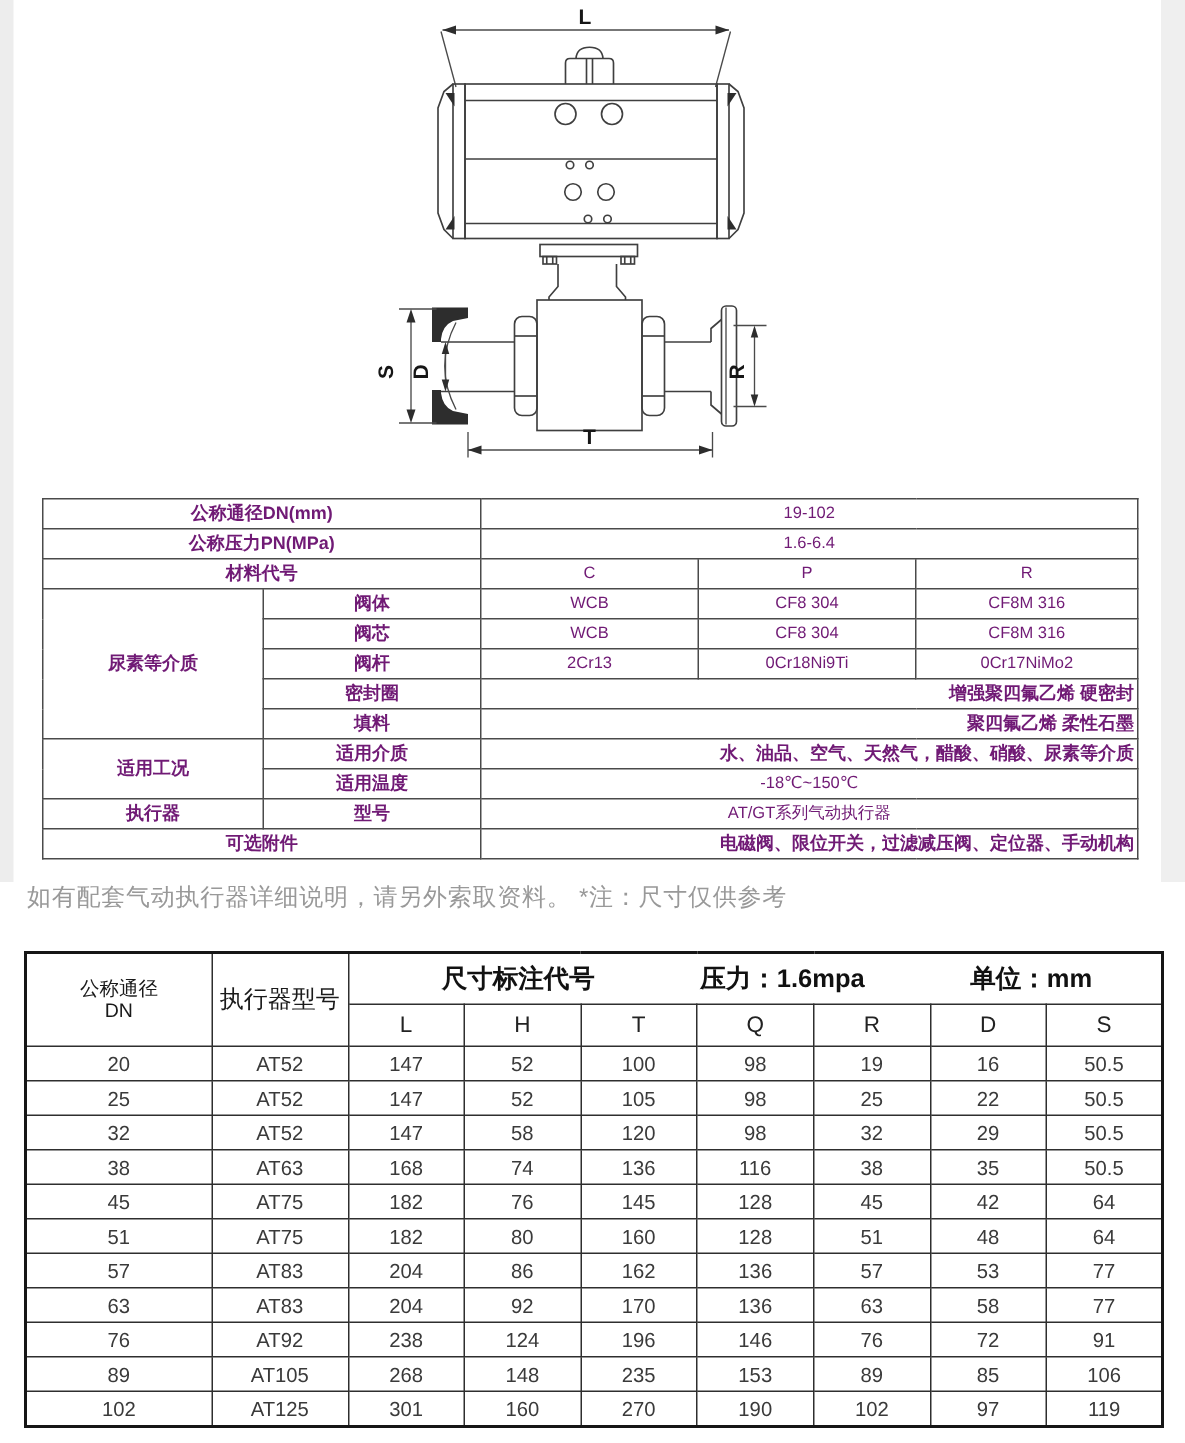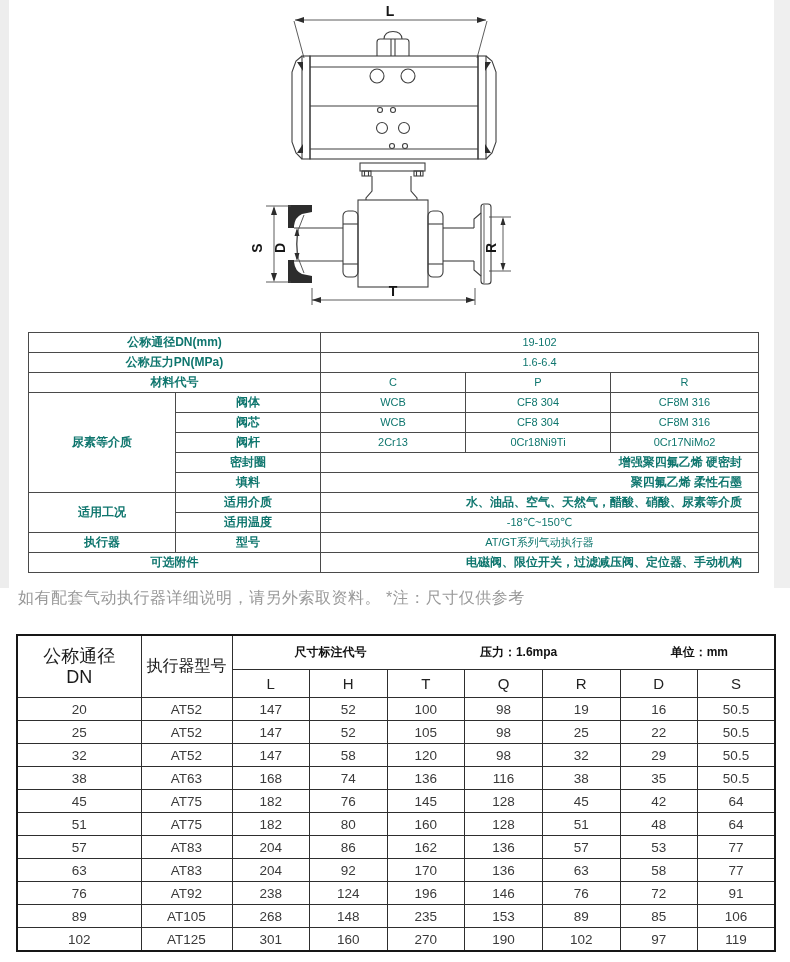--- a/index.html
+++ b/index.html
@@ -20,21 +20,21 @@
   .drawing .solid{fill:#2d2d2d;stroke:none;}
   .drawing text{fill:#161616;font-weight:bold;font-size:14px;font-family:"Liberation Sans","DejaVu Sans",sans-serif;}
 
   
   .spec-table{
     position:absolute;left:28px;top:332px;width:730px;
     border-collapse:collapse;table-layout:fixed;
   }
   .spec-table td{
     border:1px solid #4a4a4a;text-align:center;vertical-align:middle;
-    height:19px;padding:0 16px;font-size:12px;line-height:1.15;color:#0f766e;
+    height:19px;padding:0 2px;font-size:12px;line-height:1.15;color:#701a75;
     overflow:hidden;white-space:nowrap;
   }
   .spec-table td.lbl{font-weight:bold;}
   .spec-table td.vb{font-weight:bold;text-align:right;}
   .spec-table td.val{font-size:11px;}
 
   
   .note{
     position:absolute;left:18px;top:588px;width:740px;
     font-size:16px;color:#999999;letter-spacing:0.5px;
@@ -44,25 +44,25 @@
   .dim-table{
     position:absolute;left:16px;top:634px;width:758px;
     border-collapse:collapse;table-layout:fixed;
     border:2px solid #161616;
   }
   .dim-table td{
     border:1px solid #2e2e2e;text-align:center;vertical-align:middle;
     padding:0;color:#3a3a3a;
   }
   .dim-table tr.h1 td{height:33px;color:#1a1a1a;}
-  .dim-table td.corner{font-size:18px;line-height:1.15;color:#1a1a1a;}
+  .dim-table td.corner{font-size:13px;line-height:1.15;color:#1a1a1a;}
   .dim-table td.model-h{font-size:16px;color:#1a1a1a;}
   .dim-table .span-head{
     display:flex;align-items:flex-start;justify-content:space-between;
-    padding:0 46px 0 62px;font-size:12px;font-weight:bold;color:#111;
+    padding:0 46px 0 62px;font-size:17px;font-weight:bold;color:#111;
   }
   .dim-table tr.h2 td{height:27px;font-size:15px;color:#222;}
   .dim-table tbody td{height:22px;font-size:13.5px;}
 </style>
 </head>
 <body>
 
 <div class="side-strip left"></div>
 <div class="side-strip right"></div>
 

